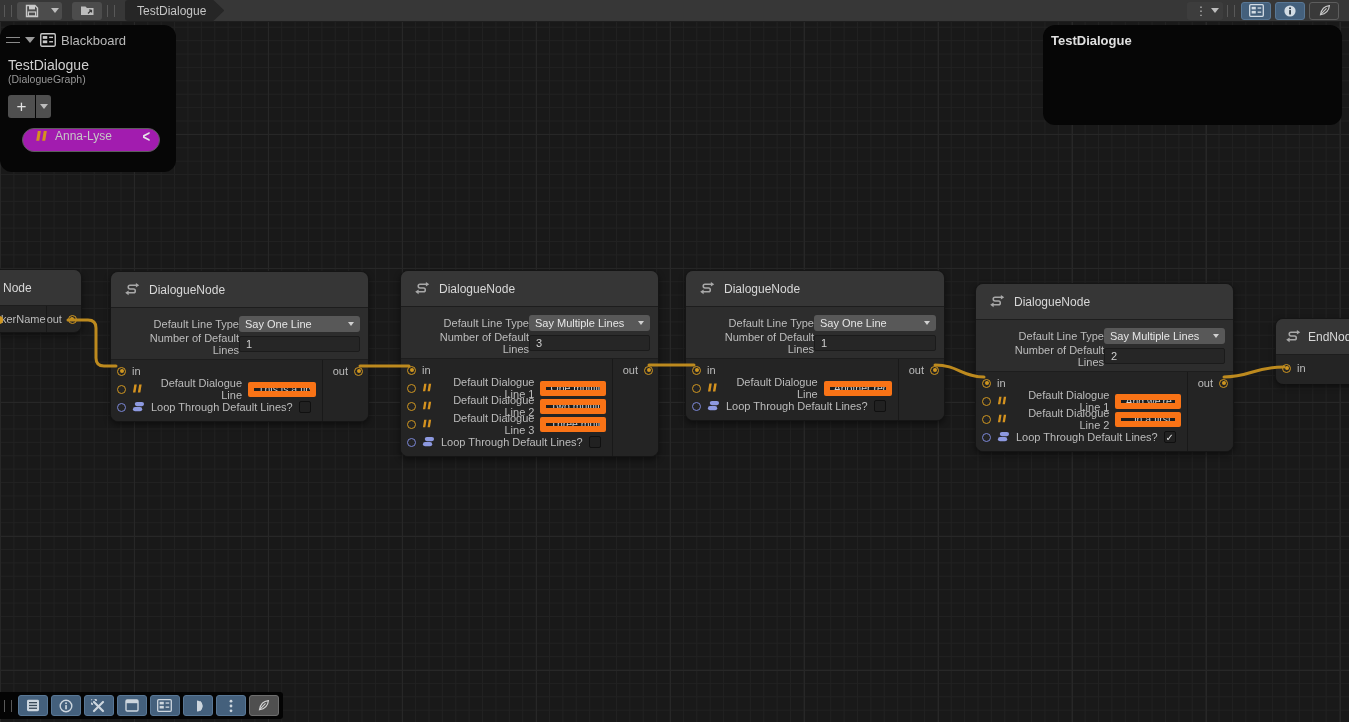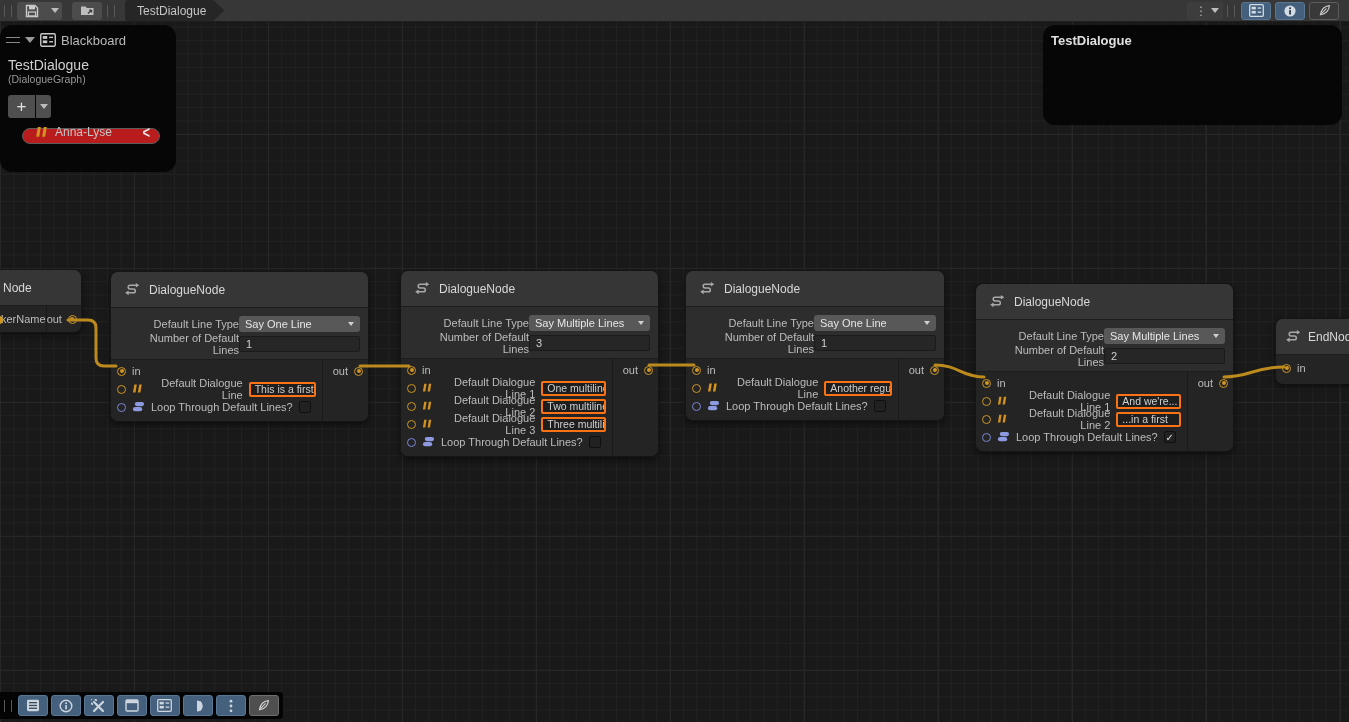--- a/index.html
+++ b/index.html
@@ -43,21 +43,21 @@
     border-top:6px solid #9a9a9a; }
   .panel-title { font-size:13px; color:#b9b9b9; }
   #blackboard { left:0; top:25px; width:176px; height:147px; }
   .bb-name { font-size:14px; color:#cfcfcf; padding:6px 8px 0 8px; }
   .bb-type { font-size:10.5px; color:#979797; padding:0 8px; }
   .bb-btnrow { display:flex; padding:10px 8px 0 8px; gap:1px; }
   .bb-add { width:27px; height:23px; background:#4f4f4f; border-radius:3px 0 0 3px; color:#e2e2e2;
     font-size:17px; display:flex; align-items:center; justify-content:center; cursor:pointer; }
   .bb-add-dd { width:15px; height:23px; background:#4f4f4f; border-radius:0 3px 3px 0;
     display:flex; align-items:center; justify-content:center; cursor:pointer; }
-  .bb-pill { margin:10px 0 0 22px; width:138px; height:16px; border:1px solid #5c5c5c; background:#b91c1c;
+  .bb-pill { margin:10px 0 0 22px; width:138px; height:24px; border:1px solid #5c5c5c; background:#a21caf;
     border-radius:12px; display:flex; align-items:center; padding:0 9px 8px 12px; gap:7px; cursor:pointer; }
   .bb-pill-name { font-size:12px; color:#c6c6c6; flex:1; }
   .bb-pill-chev { color:#e8e8e8; font-size:13px; font-weight:bold; transform:scaleY(1.3); }
   #inspector { left:1043px; top:25px; width:299px; height:100px; }
   .insp-name { font-size:13px; font-weight:bold; color:#e0e0e0; padding:8px 8px 0 8px; }
 
   
   .node { position:absolute; border:1px solid #151515; border-radius:8px; background:#242424;
     box-shadow:0 3px 6px rgba(0,0,0,.45); z-index:5; color:#c2c2c2; font-size:11px; }
   .node-title { height:36px; background:#363636; border-radius:7px 7px 0 0; border-bottom:1px solid #1d1d1d;
@@ -75,21 +75,21 @@
   .ports-left { flex:1; padding:2px 4px 5px 6px; }
   .ports-right { width:46px; flex:none; border-left:1px solid #191919; padding:2px 5px 5px 0;
     display:flex; flex-direction:column; align-items:flex-end; }
   .port-row { display:flex; align-items:center; gap:6px; height:18px; }
   .port-label { color:#bcbcbc; font-size:11px;text-align:right; }
   .pdot { width:9px; height:9px; border-radius:50%; position:relative; flex:none; cursor:crosshair; }
   .pdot.o { border:1.5px solid #cf9620; }
   .pdot.b { border:1.5px solid #7b87d7; }
   .pdot.filled::after { content:""; position:absolute; inset:1.5px; border-radius:50%; background:#cf9620; }
   .minifield { margin-left:auto; margin-right:2px; width:74px; height:15px; background:#1e1e1e;
-    border:2px solid #f97316; border-radius:2px; font-size:10.5px; color:#d0d0d0; padding:0 4px;
+    border:6px solid #f97316; border-radius:2px; font-size:10.5px; color:#d0d0d0; padding:0 4px;
     display:flex; align-items:center; white-space:nowrap; overflow:hidden; }
   .checkbox { width:12px; height:12px; background:#212121; border:1px solid #101010; border-radius:2px;
     display:flex; align-items:center; justify-content:center; font-size:10px; color:#e3e3e3; cursor:pointer; }
 
   
   #start-node { left:-100px; top:269px; width:182px; height:64px; }
   #start-node .node-title { padding-left:102px; height:36px; }
   #start-node .start-row { display:flex; align-items:center; height:26px; }
   #start-node .start-name { padding-left:100px; flex:1; color:#bcbcbc; font-size:11px; }
   #start-node .start-out { width:46px; border-left:1px solid #191919; height:26px; display:flex;

